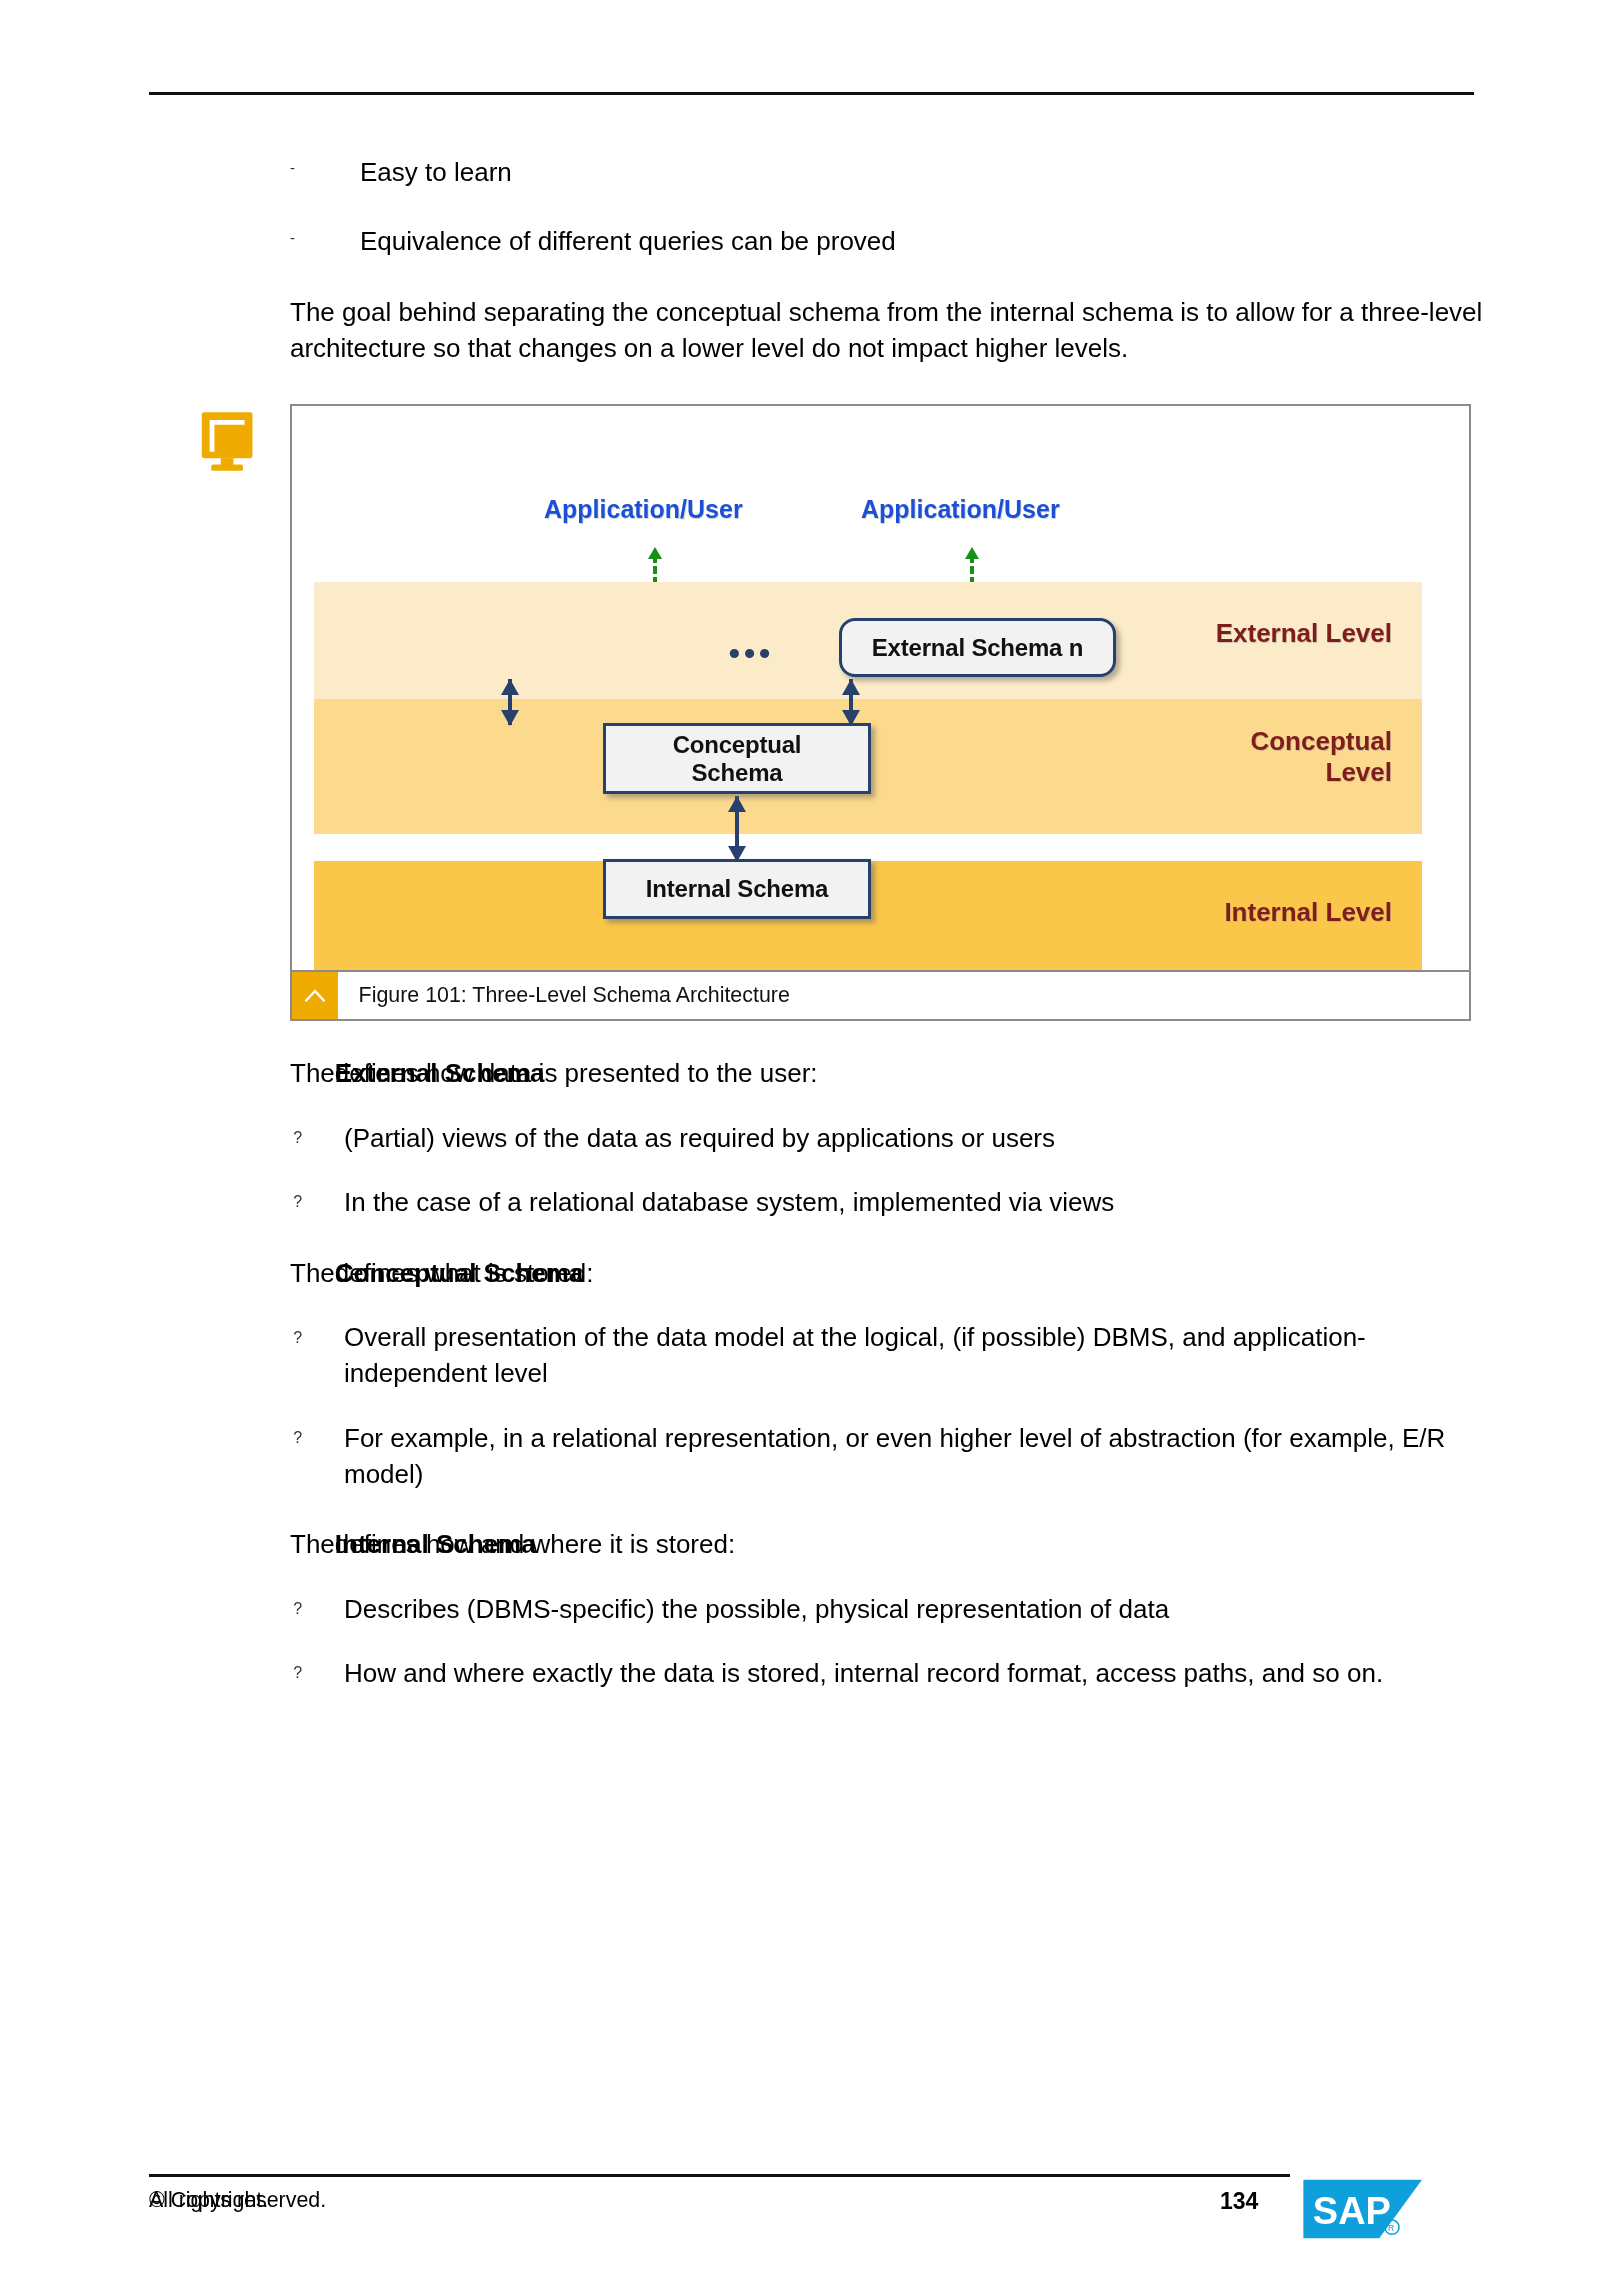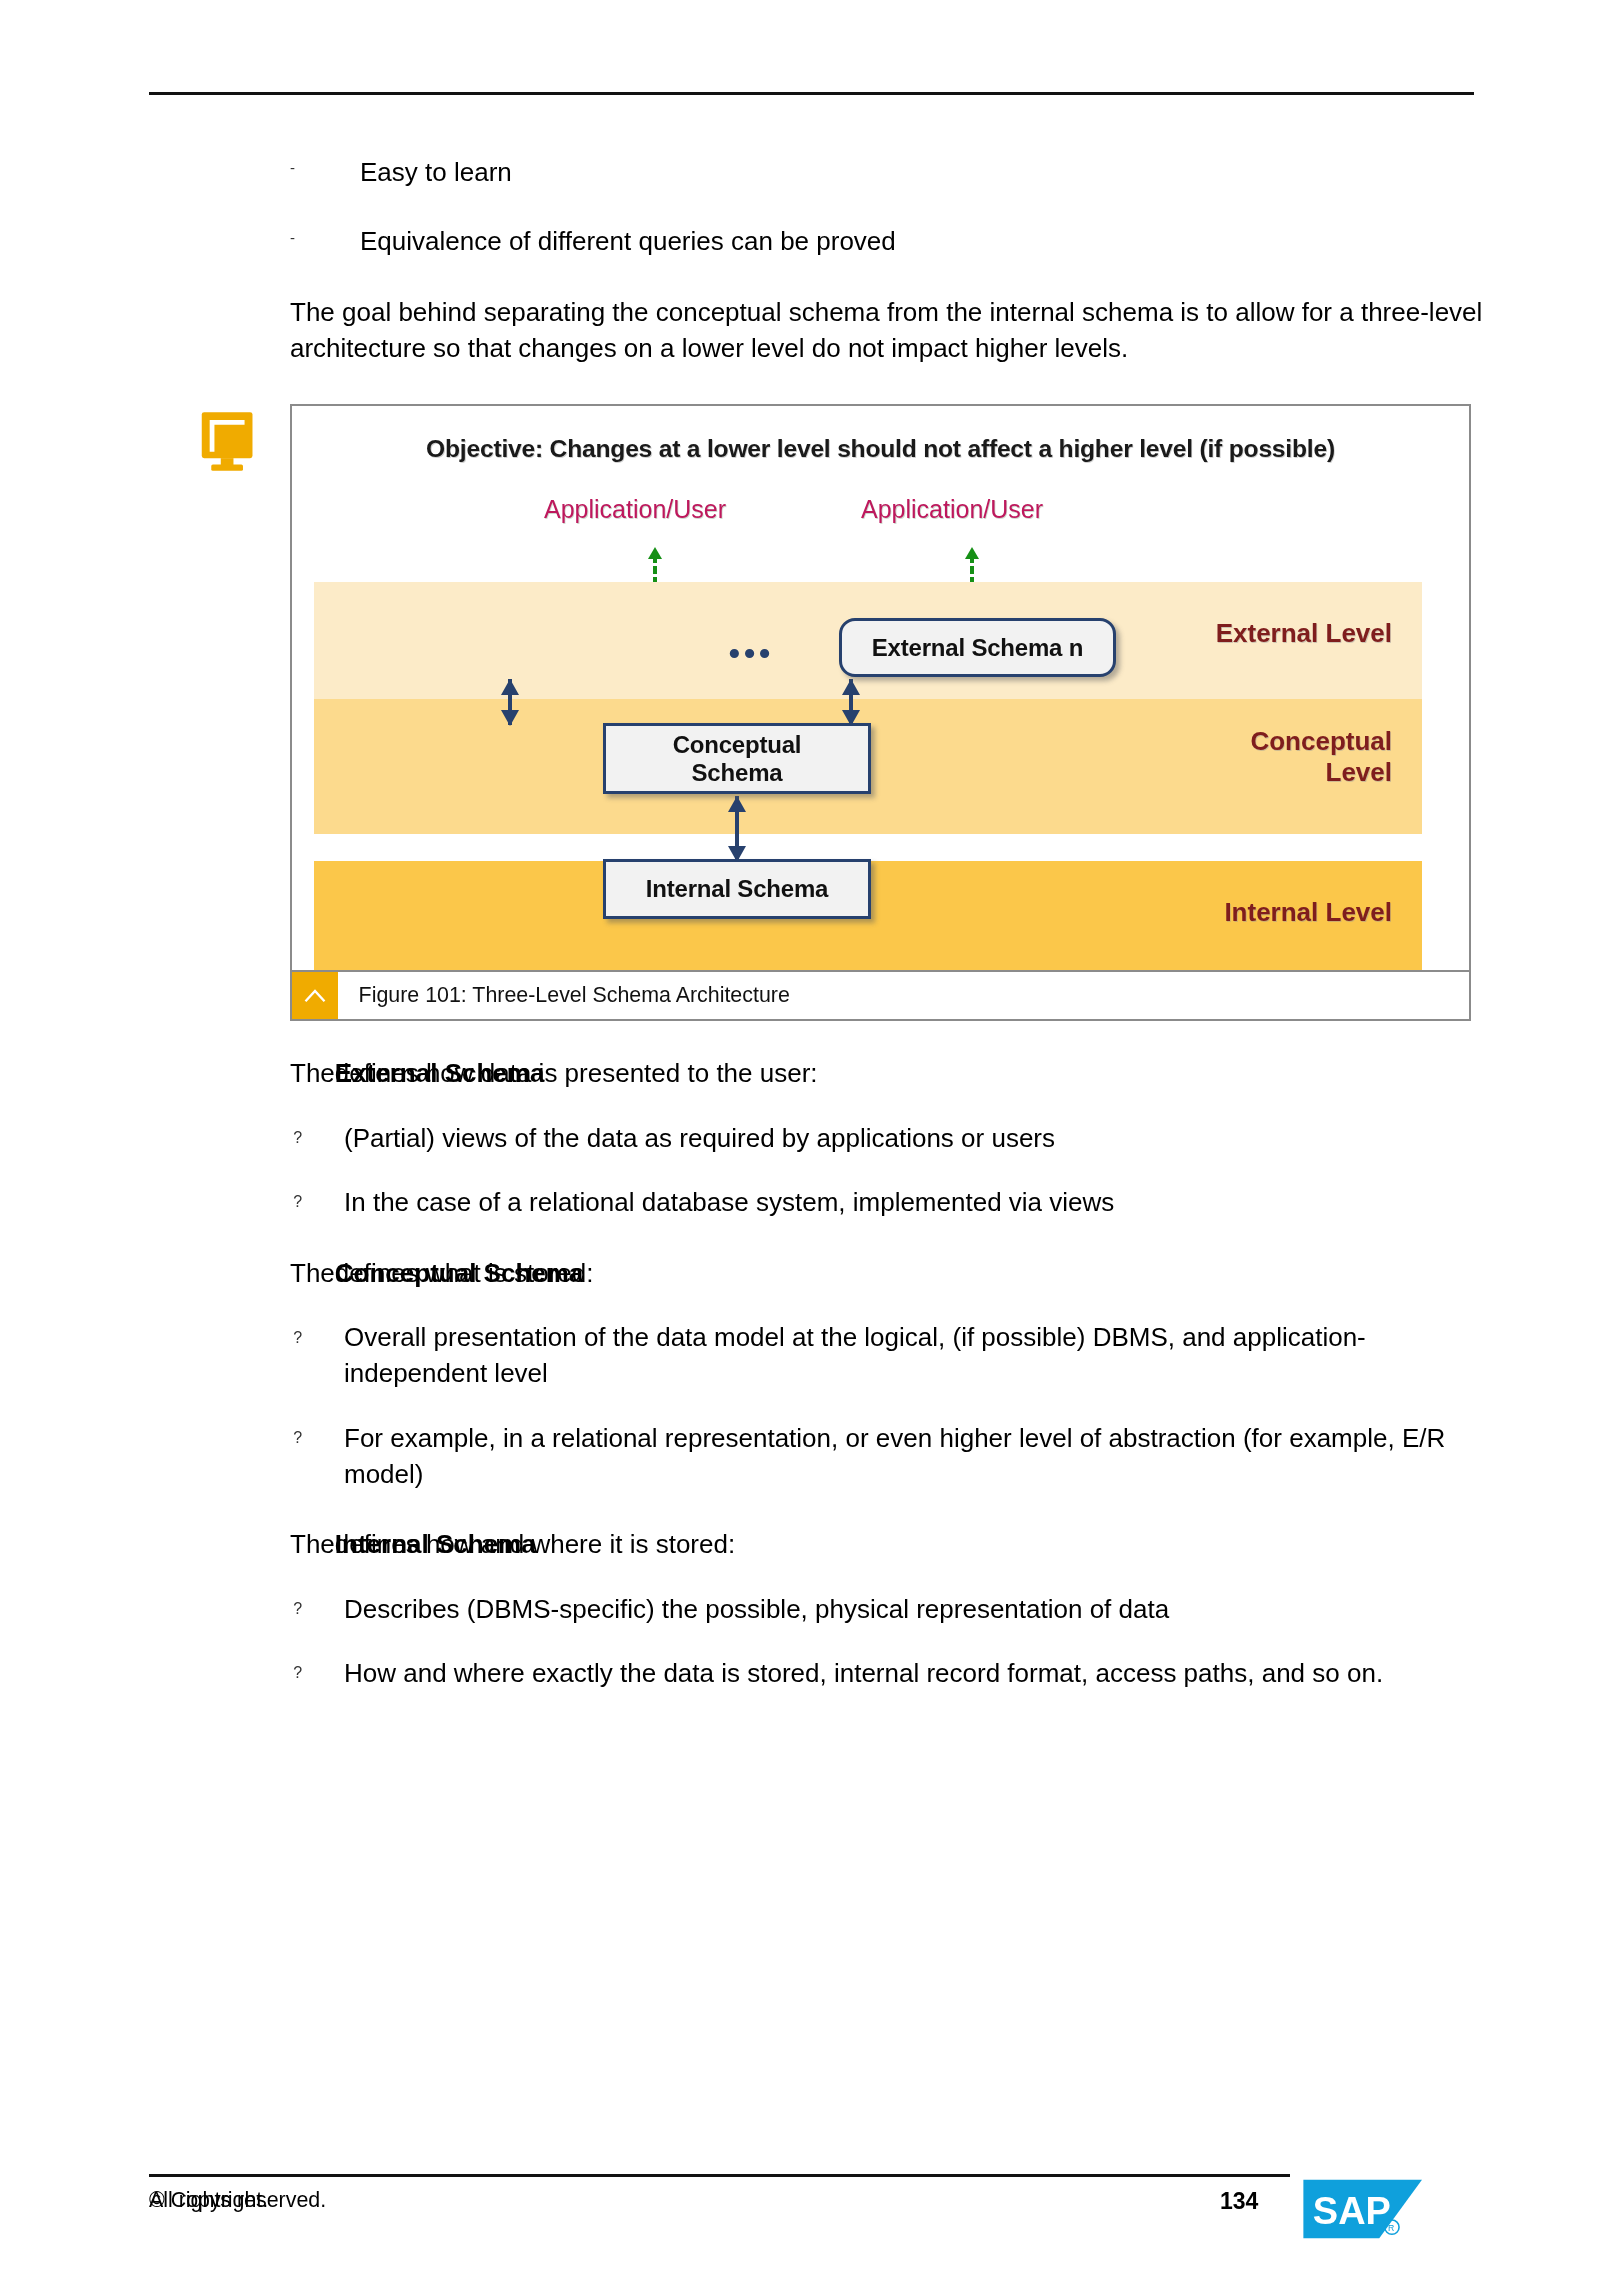--- a/index.html
+++ b/index.html
@@ -116,22 +116,22 @@
   .app-labels {
     position: absolute;
     top: 89px;
     left: 0;
     width: 100%;
     height: 48px;
   }
   .app-user {
     position: absolute;
     font-size: 25px;
-    font-weight: normal;
-    color: #be185d;
+    font-weight: bold;
+    color: #1d4ed8;
     text-shadow: 0.8px 0.8px 0 rgba(160,180,160,0.5);
     white-space: nowrap;
   }
   .app-user.left  { left: 252px; }
   .app-user.right { left: 569px; }
 
   
   .green-arrow {
     position: absolute;
     top: 141px;
@@ -382,21 +382,20 @@
       <svg class="monitor-icon" viewBox="0 0 82 82">
         <rect x="6" y="4" width="64" height="58" rx="3" fill="#F0AB00"></rect>
         <path d="M16 14 h44 v6 h-38 v34 h-6 z" fill="#ffffff"></path>
         <rect x="30" y="62" width="16" height="10" fill="#F0AB00"></rect>
         <rect x="18" y="70" width="40" height="8" rx="2" fill="#F0AB00"></rect>
       </svg>
 
       <div class="figure-box">
         <div class="figure-inner">
 
-          <div class="objective">Objective: Changes at a lower level should not affect a higher level (if possible)</div>
 
           <div class="app-labels">
             <div class="app-user left">Application/User</div>
             <div class="app-user right">Application/User</div>
           </div>
 
           <div class="green-arrow left">
             <span class="head-up"></span>
             <span class="stem"></span>
             <span class="head-dn"></span>

